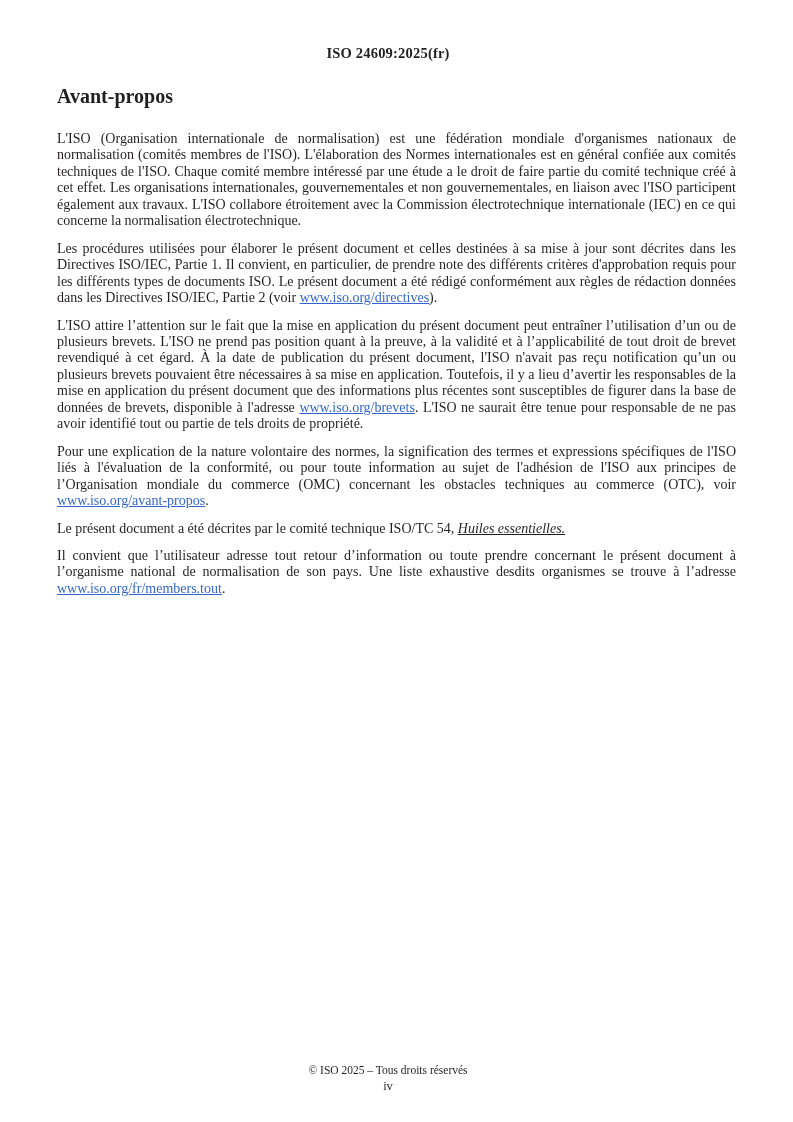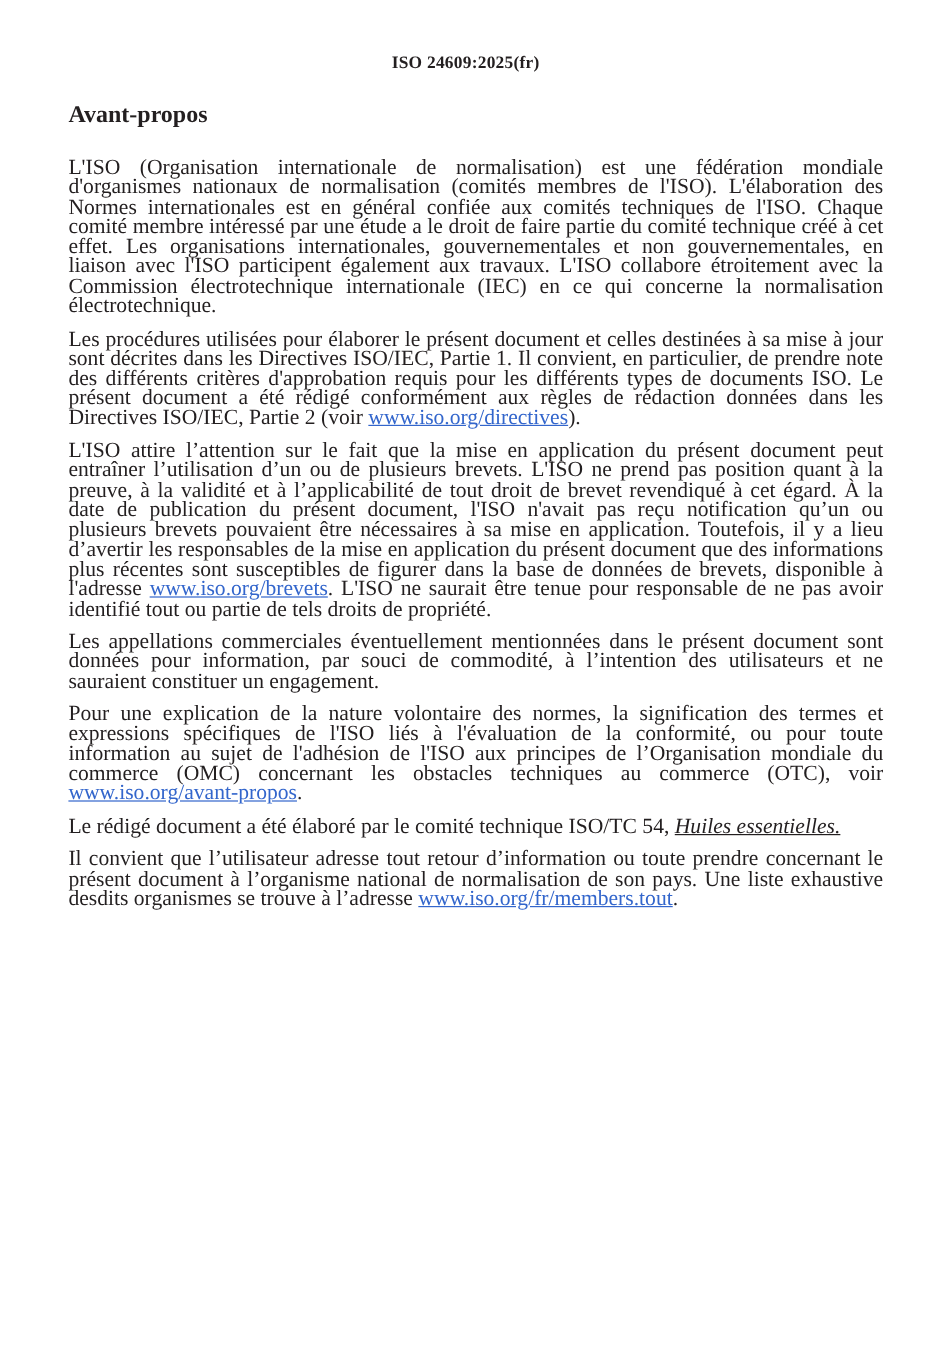--- a/index.html
+++ b/index.html
@@ -33,21 +33,21 @@
     margin:23px 0 0 0;
     font-size:20px;
     font-weight:bold;
     color:var(--text-color);
   }
   .paragraphs{
     margin-top:23px;
   }
   .paragraphs p{
     margin:0 0 11px 0;
-    font-size:18px;
+    font-size:14px;
     line-height:16.45px;
     text-align:justify;
   }
   .paragraphs a{
     color:var(--link-color);
   }
   .paragraphs em{
     font-style:italic;
     text-decoration:underline;
   }
@@ -75,21 +75,24 @@
     <span>ISO 24609:2025(fr)</span>
   </div>
 
   <div class="content">
     <h1 class="title">Avant-propos</h1>
 
     <div class="paragraphs">
         <p><span>L'ISO (Organisation internationale de normalisation) est une fédération mondiale d'organismes nationaux de normalisation (comités membres de l'ISO). L'élaboration des Normes internationales est en général confiée aux comités techniques de l'ISO. Chaque comité membre intéressé par une étude a le droit de faire partie du comité technique créé à cet effet. Les organisations internationales, gouvernementales et non gouvernementales, en liaison avec l'ISO participent également aux travaux. L'ISO collabore étroitement avec la Commission électrotechnique internationale (IEC) en ce qui concerne la normalisation électrotechnique.</span></p>
         <p><span>Les procédures utilisées pour élaborer le présent document et celles destinées à sa mise à jour sont décrites dans les Directives ISO/IEC, Partie 1. Il convient, en particulier, de prendre note des différents critères d'approbation requis pour les différents types de documents ISO. Le présent document a été rédigé conformément aux règles de rédaction données dans les Directives ISO/IEC, Partie 2 (voir </span><a href="#">www.iso.org/directives</a><span>).</span></p>
         <p><span>L'ISO attire l’attention sur le fait que la mise en application du présent document peut entraîner l’utilisation d’un ou de plusieurs brevets. L'ISO ne prend pas position quant à la preuve, à la validité et à l’applicabilité de tout droit de brevet revendiqué à cet égard. À la date de publication du présent document, l'ISO n'avait pas reçu notification qu’un ou plusieurs brevets pouvaient être nécessaires à sa mise en application. Toutefois, il y a lieu d’avertir les responsables de la mise en application du présent document que des informations plus récentes sont susceptibles de figurer dans la base de données de brevets, disponible à l'adresse </span><a href="#">www.iso.org/brevets</a><span>. L'ISO ne saurait être tenue pour responsable de ne pas avoir identifié tout ou partie de tels droits de propriété.</span></p>
-        <p><span>Les appellations commerciales éventuellement mentionnées dans le présent document sont données pour information, par souci de commodité, à l’intention des utilisateurs et ne sauraient constituer un engagement.</span></p>
         <p><span>Pour une explication de la nature volontaire des normes, la signification des termes et expressions spécifiques de l'ISO liés à l'évaluation de la conformité, ou pour toute information au sujet de l'adhésion de l'ISO aux principes de l’Organisation mondiale du commerce (OMC) concernant les obstacles techniques au commerce (OTC), voir </span><a href="#">www.iso.org/avant-propos</a><span>.</span></p>
-        <p><span>Le rédigé document a été élaboré par le comité technique ISO/TC 54, </span><em>Huiles essentielles.</em></p>
+        <p><span>Le présent document a été décrites par le comité technique ISO/TC 54, </span><em>Huiles essentielles.</em></p>
         <p><span>Il convient que l’utilisateur adresse tout retour d’information ou toute prendre concernant le présent document à l’organisme national de normalisation de son pays. Une liste exhaustive desdits organismes se trouve à l’adresse </span><a href="#">www.iso.org/fr/members.tout</a><span>.</span></p>
       </div>
   </div>
 
+  <div class="footer">
+    <div class="copyright">© ISO 2025 – Tous droits réservés</div>
+    <div class="page-number">iv</div>
+  </div>
 
 </div>
 
 </body></html>

